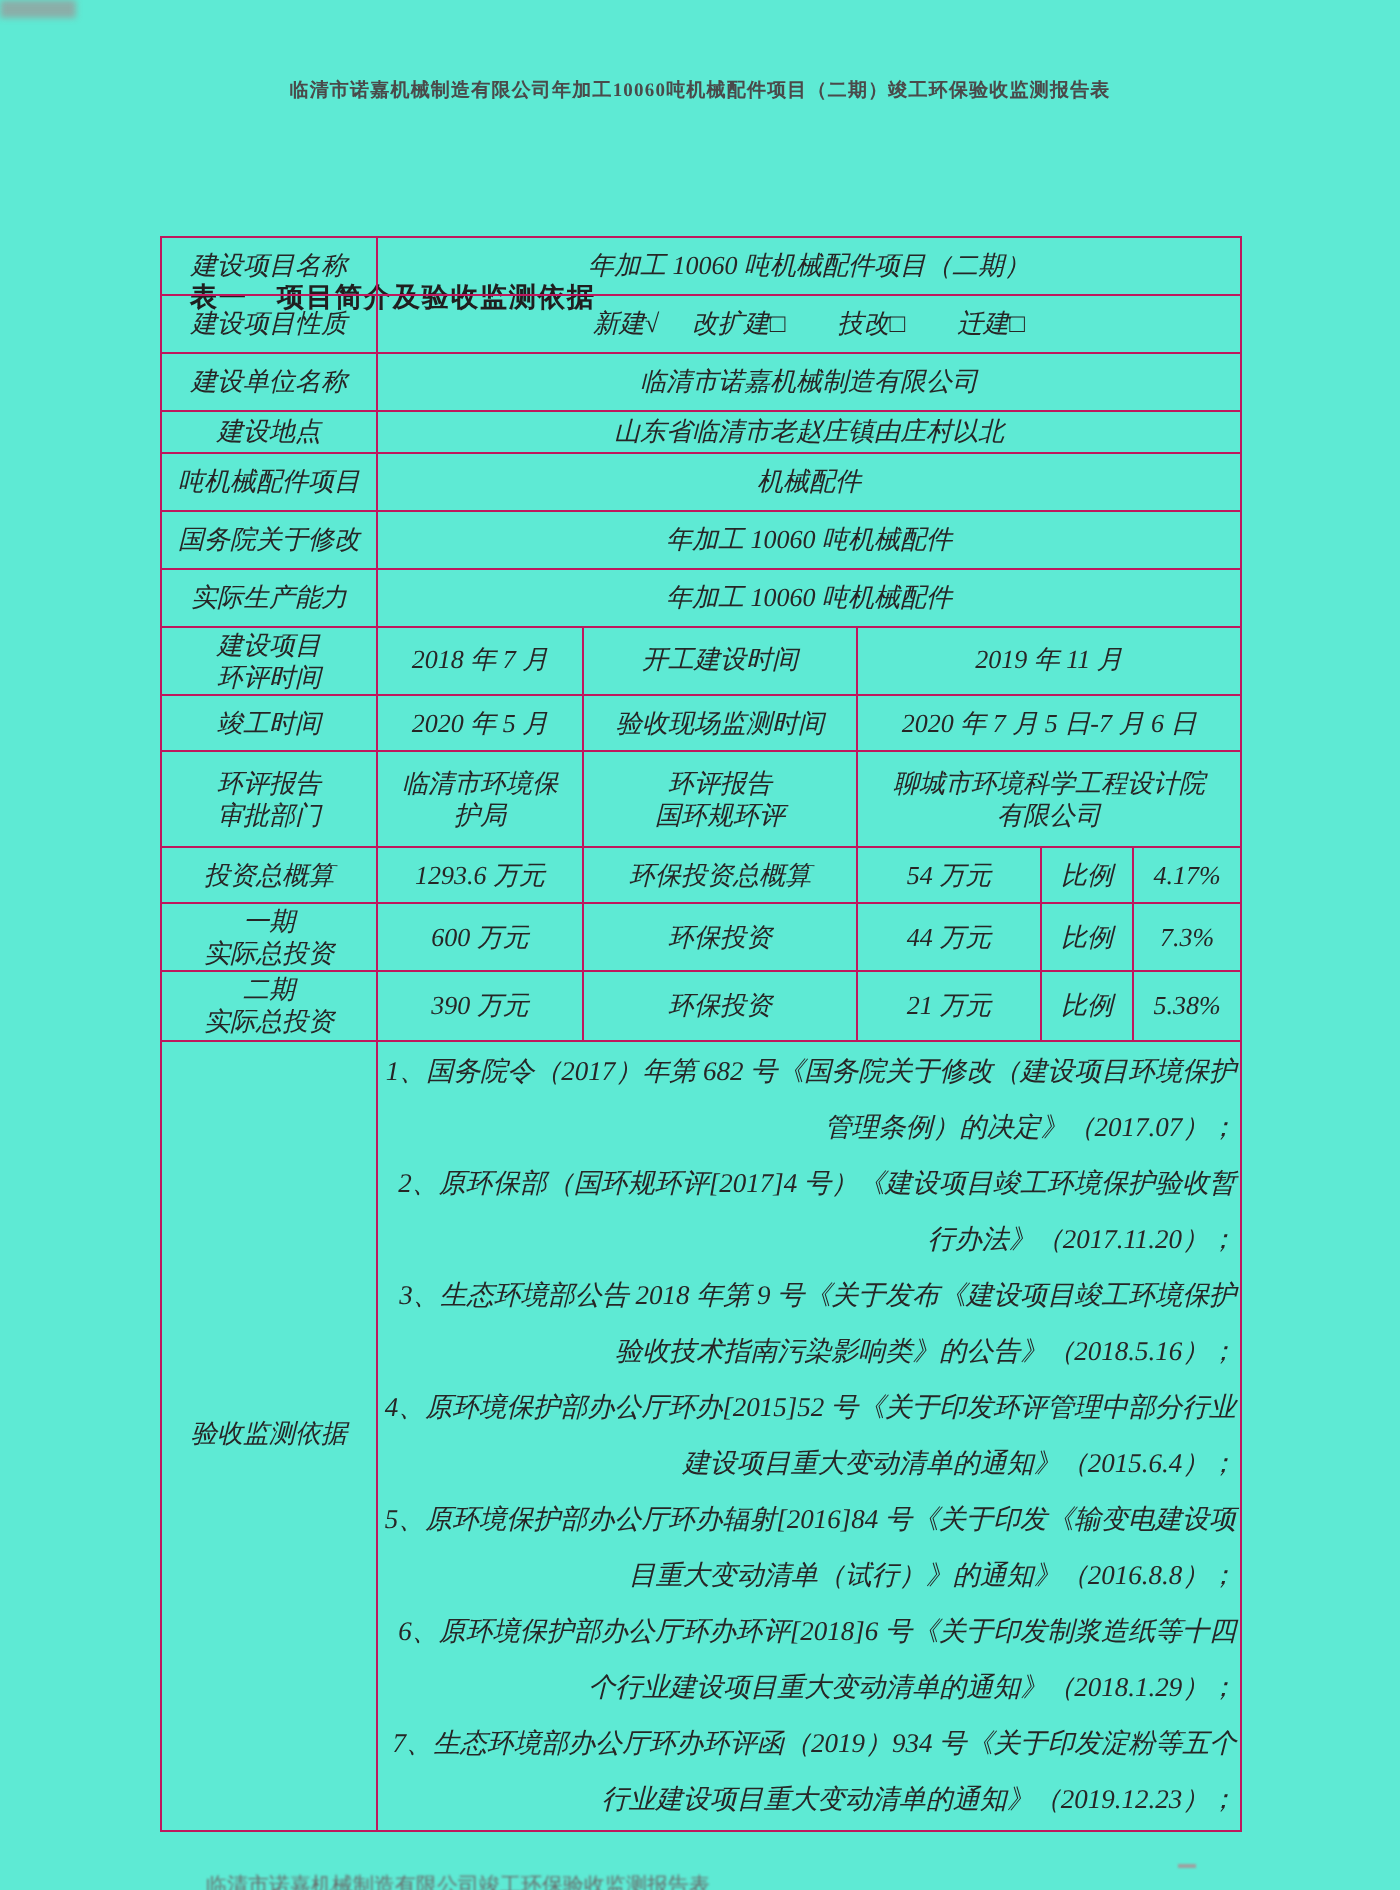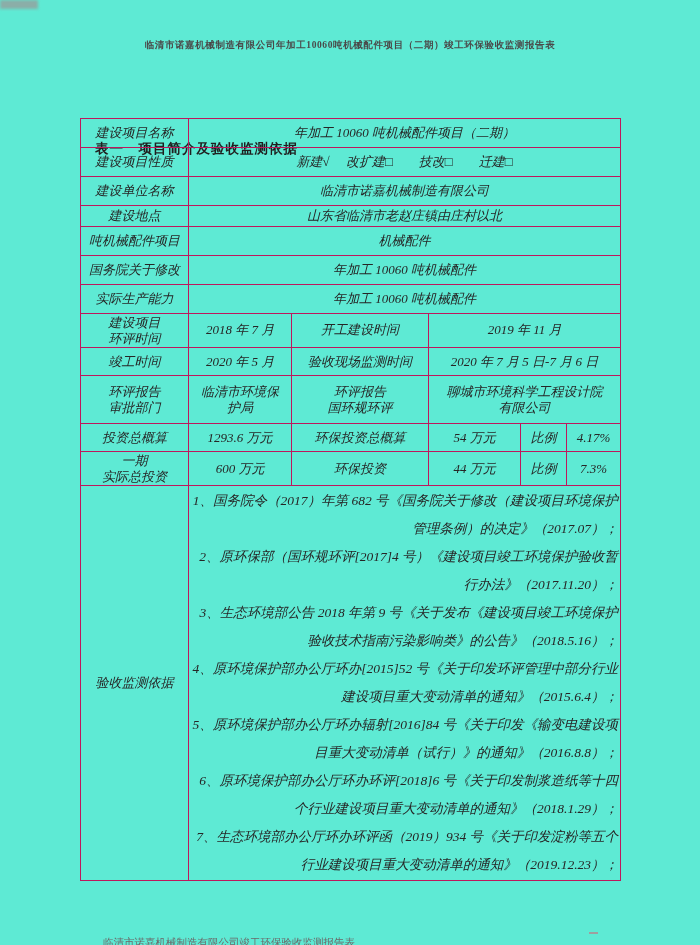--- a/index.html
+++ b/index.html
@@ -167,20 +167,31 @@
         <td class="two-line">
           <span>一期</span>
           <span>实际总投资</span>
         </td>
         <td>600 万元</td>
         <td>环保投资</td>
         <td>44 万元</td>
         <td>比例</td>
         <td>7.3%</td>
       </tr>
+      <tr class="h36">
+        <td class="two-line">
+          <span>二期</span>
+          <span>实际总投资</span>
+        </td>
+        <td>390 万元</td>
+        <td>环保投资</td>
+        <td>21 万元</td>
+        <td>比例</td>
+        <td>5.38%</td>
+      </tr>
       <tr>
         <td>验收监测依据</td>
         <td colspan="5" class="basis-cell">
           <p>1、国务院令（2017）年第 682 号《国务院关于修改（建设项目环境保护管理条例）的决定》（2017.07）；</p>
           <p>2、原环保部（国环规环评[2017]4 号）《建设项目竣工环境保护验收暂行办法》（2017.11.20）；</p>
           <p>3、生态环境部公告 2018 年第 9 号《关于发布《建设项目竣工环境保护验收技术指南污染影响类》的公告》（2018.5.16）；</p>
           <p>4、原环境保护部办公厅环办[2015]52 号《关于印发环评管理中部分行业建设项目重大变动清单的通知》（2015.6.4）；</p>
           <p>5、原环境保护部办公厅环办辐射[2016]84 号《关于印发《输变电建设项目重大变动清单（试行）》的通知》（2016.8.8）；</p>
           <p>6、原环境保护部办公厅环办环评[2018]6 号《关于印发制浆造纸等十四个行业建设项目重大变动清单的通知》（2018.1.29）；</p>
           <p>7、生态环境部办公厅环办环评函（2019）934 号《关于印发淀粉等五个行业建设项目重大变动清单的通知》（2019.12.23）；</p>

